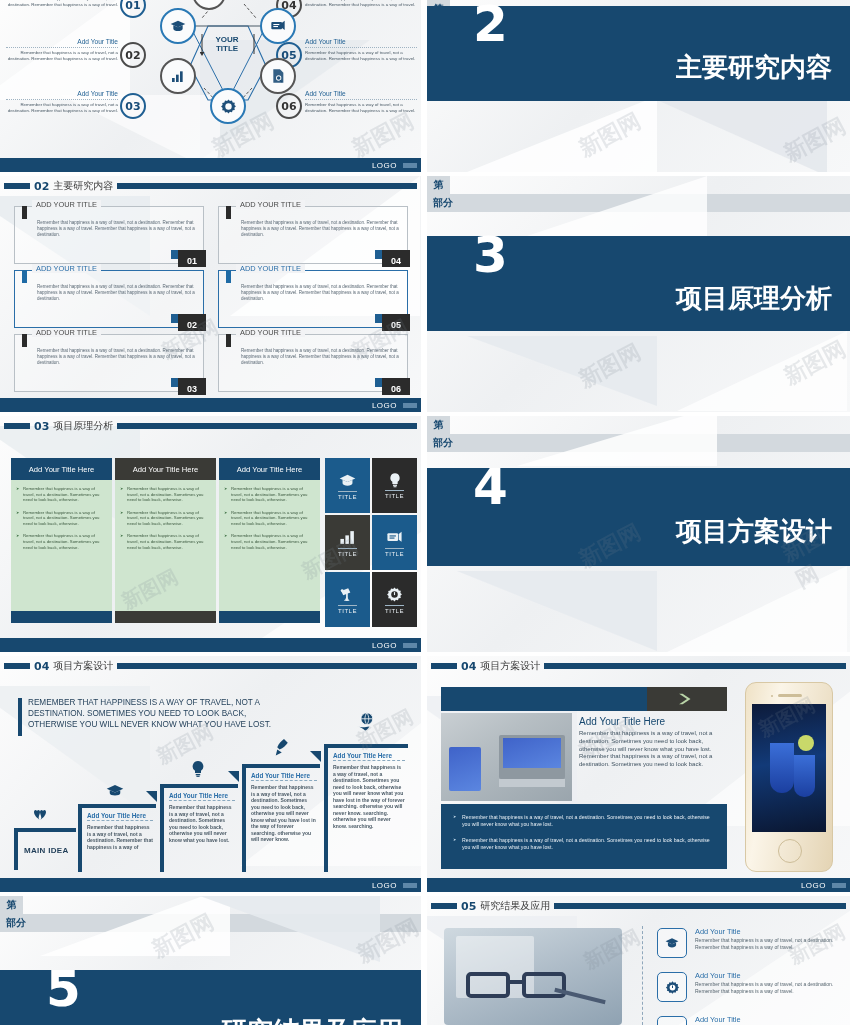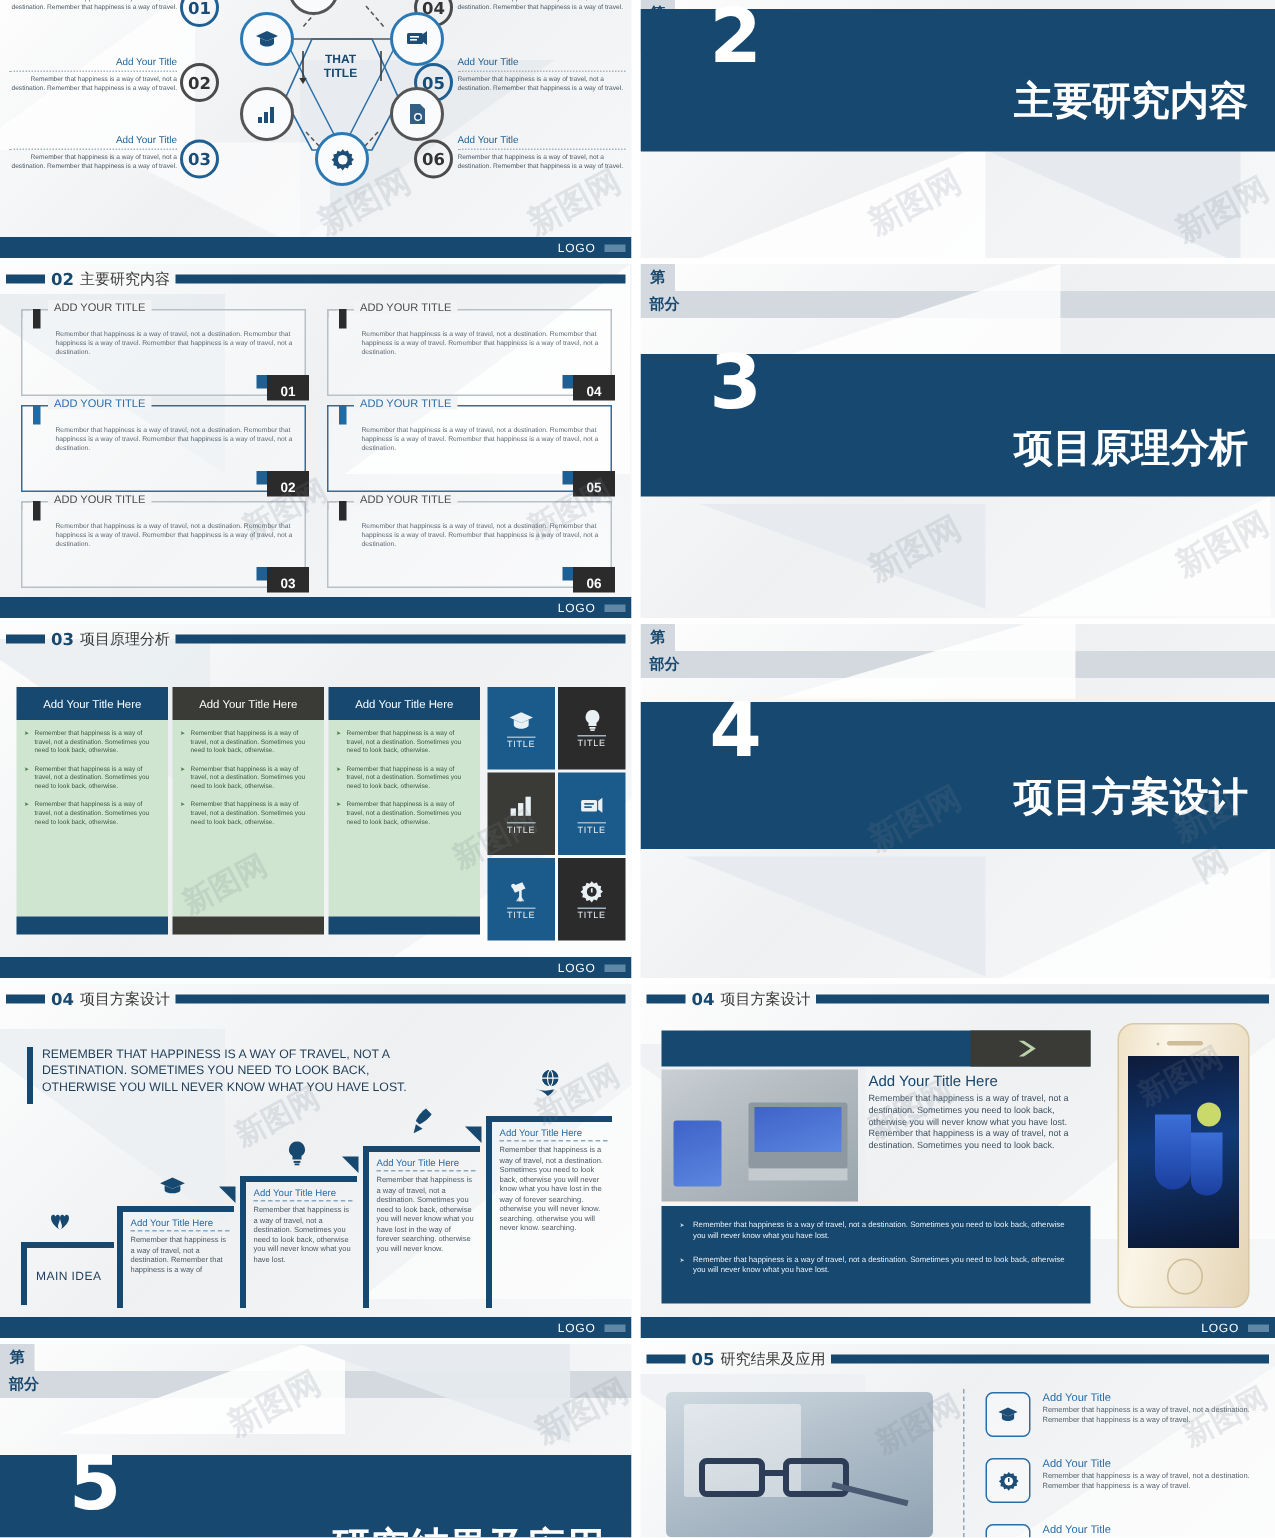--- a/index.html
+++ b/index.html
@@ -82,21 +82,21 @@
   .col li::before { content:"\27A4"; position:absolute; left:0; top:0; font-size:4px;
                     color:#4a7a50; }
   .icell { position:absolute; display:flex; flex-direction:column; align-items:center;
            justify-content:center; }
   .icell .lab { color:#e8eef2; letter-spacing:.5px; border-top:1px solid #9fb6c6;
                 padding-top:2px; margin-top:2px; }
 
   
   .lead { position:absolute; color:#1f3d57; line-height:1.35; }
   .leadbar { position:absolute; background:#17486f; }
-  .step { position:absolute; }
+  .step { position:absolute;font-weight:bold; }
   .step .lbar { position:absolute; left:0; top:0; bottom:0; width:4px; background:#17486f; }
   .step .tbar { position:absolute; left:0; right:0; top:0; height:4px; background:#17486f; }
   .step .sh { color:#2a6ea8; border-bottom:1px dashed #8aa9bf; padding-bottom:1px; }
   .step .sb { color:#4a5a66; line-height:1.3; }
   .arrowR { position:absolute; width:0;height:0; border-top:11px solid #17486f;
             border-left:11px solid transparent; }
   .mainidea { position:absolute; color:#1f3d57; letter-spacing:.3px; }
 
   
   .topbar2 { position:absolute; background:#17486f; }
@@ -199,21 +199,21 @@
             <path d="M0,0 L4,2.5 L0,5 z" fill="#333"></path>
           </marker>
         </defs>
     <path d="M66,16 L54,30" stroke="#555" stroke-width="1" stroke-dasharray="3,2"></path>
     <path d="M96,16 L108,30" stroke="#555" stroke-width="1" stroke-dasharray="3,2"></path>
     <path d="M56,100 L68,113" stroke="#555" stroke-width="1" stroke-dasharray="3,2"></path>
     <path d="M104,100 L92,113" stroke="#555" stroke-width="1" stroke-dasharray="3,2"></path>
   </svg>
 
   <div class="ctr-t" style="left:192px;top:35px;width:70px;font-size:8px;">
-    <div>THAT</div>
+    <div>YOUR</div>
     <div>TITLE</div>
   </div>
 
   <div class="icirc g" style="left:192px;top:-24px;width:34px;height:34px;">
     <svg width="15" height="15" viewBox="0 0 24 24" fill="#1d4e78">
           <rect x="6" y="3" width="12" height="5"></rect>
           <rect x="3" y="9" width="18" height="8" rx="1"></rect>
           <rect x="7" y="18" width="10" height="4"></rect>
         </svg>
   </div>

